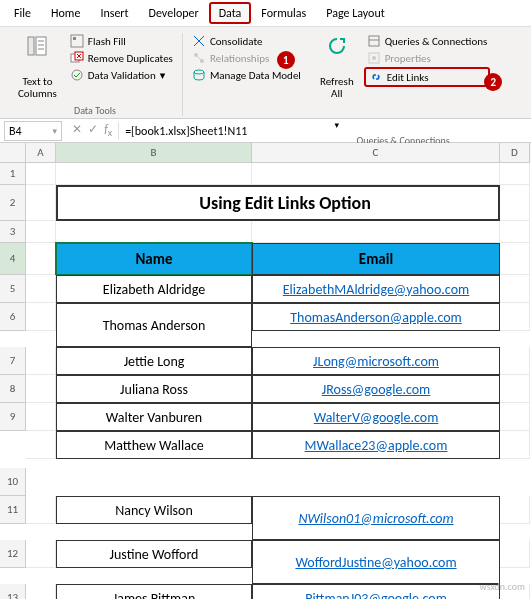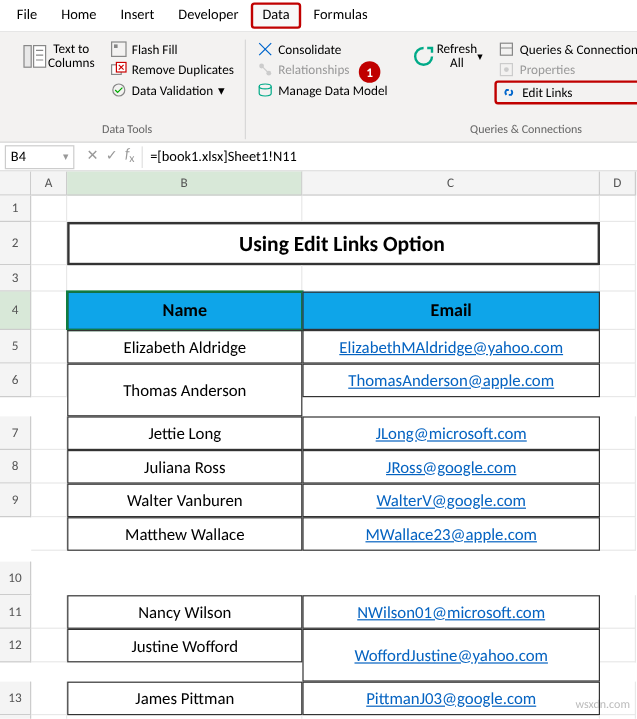--- a/index.html
+++ b/index.html
@@ -9,21 +9,21 @@
     .menu-bar { display: flex; background: #fff; padding: 2px 4px; border-bottom: 1px solid #e0e0e0; gap: 0; }
     .menu-item { padding: 4px 10px; font-size: 12px; cursor: pointer; }
     .menu-item[data-active="true"] { border: 2px solid #c00000; border-radius: 3px; padding: 2px 8px; background: #f8f8f8; }
     
     
     .ribbon { display: flex; background: #f3f2f1; padding: 6px 8px 2px; border-bottom: 1px solid #d0d0d0; height: 92px; }
     .rgroup { display: flex; flex-direction: column; justify-content: space-between; border-right: 1px solid #d8d8d8; padding: 0 6px; }
     .rgroup:last-child { border-right: none; }
     .rgroup-body { display: flex; gap: 6px; align-items: flex-start; }
     .rgroup-label { text-align: center; font-size: 10px; color: #666; padding: 2px 0; }
-    .big-btn { display: flex; flex-direction: row; align-items: center; gap: 0; padding: 2px 4px; cursor: pointer; }
+    .big-btn { display: flex; flex-direction: column; align-items: center; gap: 19px; padding: 2px 4px; cursor: pointer; }
     .big-btn .ico { width: 22px; height: 22px; display: flex; align-items: center; justify-content: center; }
     .big-btn .lbl { font-size: 11px; text-align: center; line-height: 1.1; }
     .small-btns { display: flex; flex-direction: column; gap: 1px; }
     .small-btn { display: flex; align-items: center; gap: 4px; padding: 1px 3px; cursor: pointer; font-size: 11px; white-space: nowrap; }
     .small-btn .ico { width: 14px; height: 14px; display: flex; align-items: center; justify-content: center; }
     .highlight-red { border: 2px solid #c00000; border-radius: 3px; padding: 1px 3px !important; }
     
     .badge { display: inline-flex; width: 18px; height: 18px; border-radius: 50%; background: #c00000; color: #fff; font-weight: bold; font-size: 11px; align-items: center; justify-content: center; position: absolute; z-index: 10; }
     
     
@@ -65,20 +65,21 @@
 </head>
 <body>
 
 <div class="menu-bar">
   <div class="menu-item">File</div>
   <div class="menu-item">Home</div>
   <div class="menu-item">Insert</div>
   <div class="menu-item">Developer</div>
   <div class="menu-item" data-active="true">Data</div>
   <div class="menu-item">Formulas</div>
+  <div class="menu-item">Page Layout</div>
 </div>
 
 <div class="ribbon">
 
   <div class="rgroup">
     <div class="rgroup-body">
       <div class="big-btn">
         <span class="ico">
           <svg width="22" height="22">
               <rect x="2" y="2" width="6" height="18" fill="#e8e8e8" stroke="#888"></rect>
@@ -312,21 +313,21 @@
         <div class="cell col-B data-td" style="height: 28px;">Matthew Wallace</div>
         <div class="cell col-C data-td" style="height: 28px;">
           <span class="email-link">MWallace23@apple.com</span>
         </div>
         <div class="cell col-D" style="height: 28px;"></div>
       </div>
       <div class="row" data-r="11">
         <div class="row-head" style="height: 28px;">11</div>
         <div class="cell col-A" style="height: 28px;"></div>
         <div class="cell col-B data-td" style="height: 28px;">Nancy Wilson</div>
-        <div class="cell col-C data-td" style="height: 28px;">
+        <div class="cell col-C data-td" style="height: 44px; font-style: italic;">
           <span class="email-link">NWilson01@microsoft.com</span>
         </div>
         <div class="cell col-D" style="height: 28px;"></div>
       </div>
       <div class="row" data-r="12">
         <div class="row-head" style="height: 28px;">12</div>
         <div class="cell col-A" style="height: 28px;"></div>
         <div class="cell col-B data-td" style="height: 28px;">Justine Wofford</div>
         <div class="cell col-C data-td" style="height: 44px;">
           <span class="email-link">WoffordJustine@yahoo.com</span>

